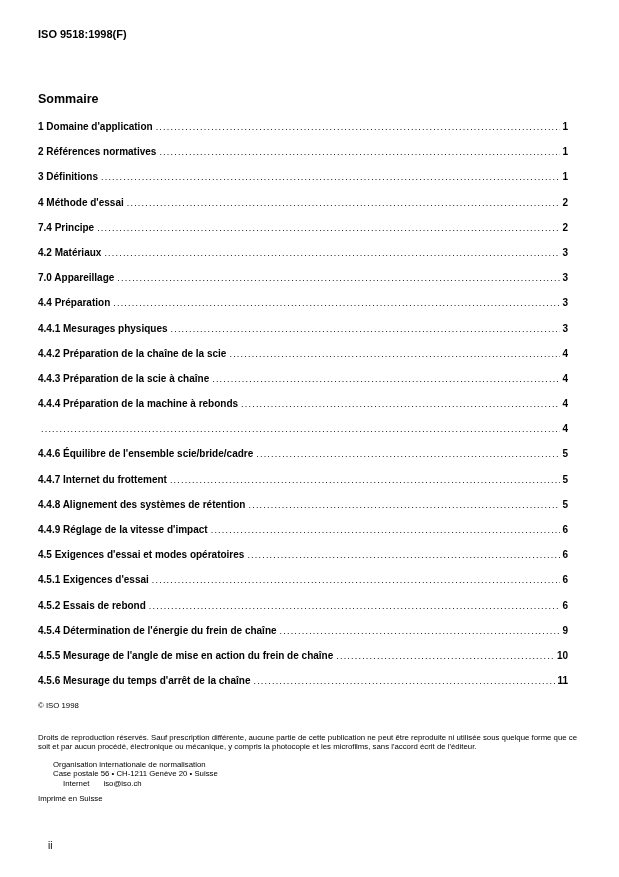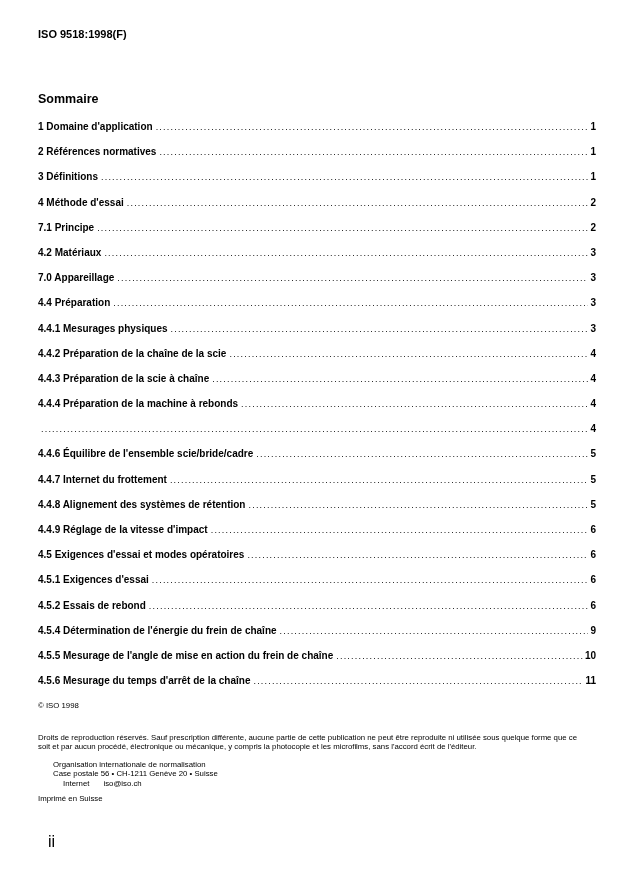--- a/index.html
+++ b/index.html
@@ -14,21 +14,21 @@
     font-family: "Liberation Sans", sans-serif;
     color: #000;
     overflow: hidden;
   }
   .page {
     position: absolute;
     top: 0; left: 0;
     width: 619px;
     height: 877px;
     box-sizing: border-box;
-    padding: 28px 23px 0 38px;
+    padding: 28px 51px 0 38px;
   }
   .doc-ref {
     font-size: 11px;
     font-weight: bold;
   }
   .toc-title {
     margin-top: 52px;
     font-size: 12.5px;
     font-weight: bold;
   }
@@ -81,21 +81,21 @@
   .org-line { line-height: 9.5px; }
   .internet-line { margin-left: 10px; }
   .internet-value { margin-left: 14px; }
   .printed {
     margin-top: 6px;
   }
   .page-number {
     position: absolute;
     left: 48px;
     bottom: 26px;
-    font-size: 16px;
+    font-size: 10px;
   }
 </style>
 </head>
 <body>
 
 <div class="page">
 
   <div class="doc-ref">ISO 9518:1998(F)</div>
 
   <div class="toc-title">Sommaire</div>
@@ -115,21 +115,21 @@
         <span class="toc-label">3 Définitions</span>
         <span class="leader"></span>
         <span class="toc-page">1</span>
       </div>
       <div class="toc-row">
         <span class="toc-label">4 Méthode d'essai</span>
         <span class="leader"></span>
         <span class="toc-page">2</span>
       </div>
       <div class="toc-row">
-        <span class="toc-label">7.1 Principe</span>
+        <span class="toc-label">7.4 Principe</span>
         <span class="leader"></span>
         <span class="toc-page">2</span>
       </div>
       <div class="toc-row">
         <span class="toc-label">4.2 Matériaux</span>
         <span class="leader"></span>
         <span class="toc-page">3</span>
       </div>
       <div class="toc-row">
         <span class="toc-label">7.0 Appareillage</span>

